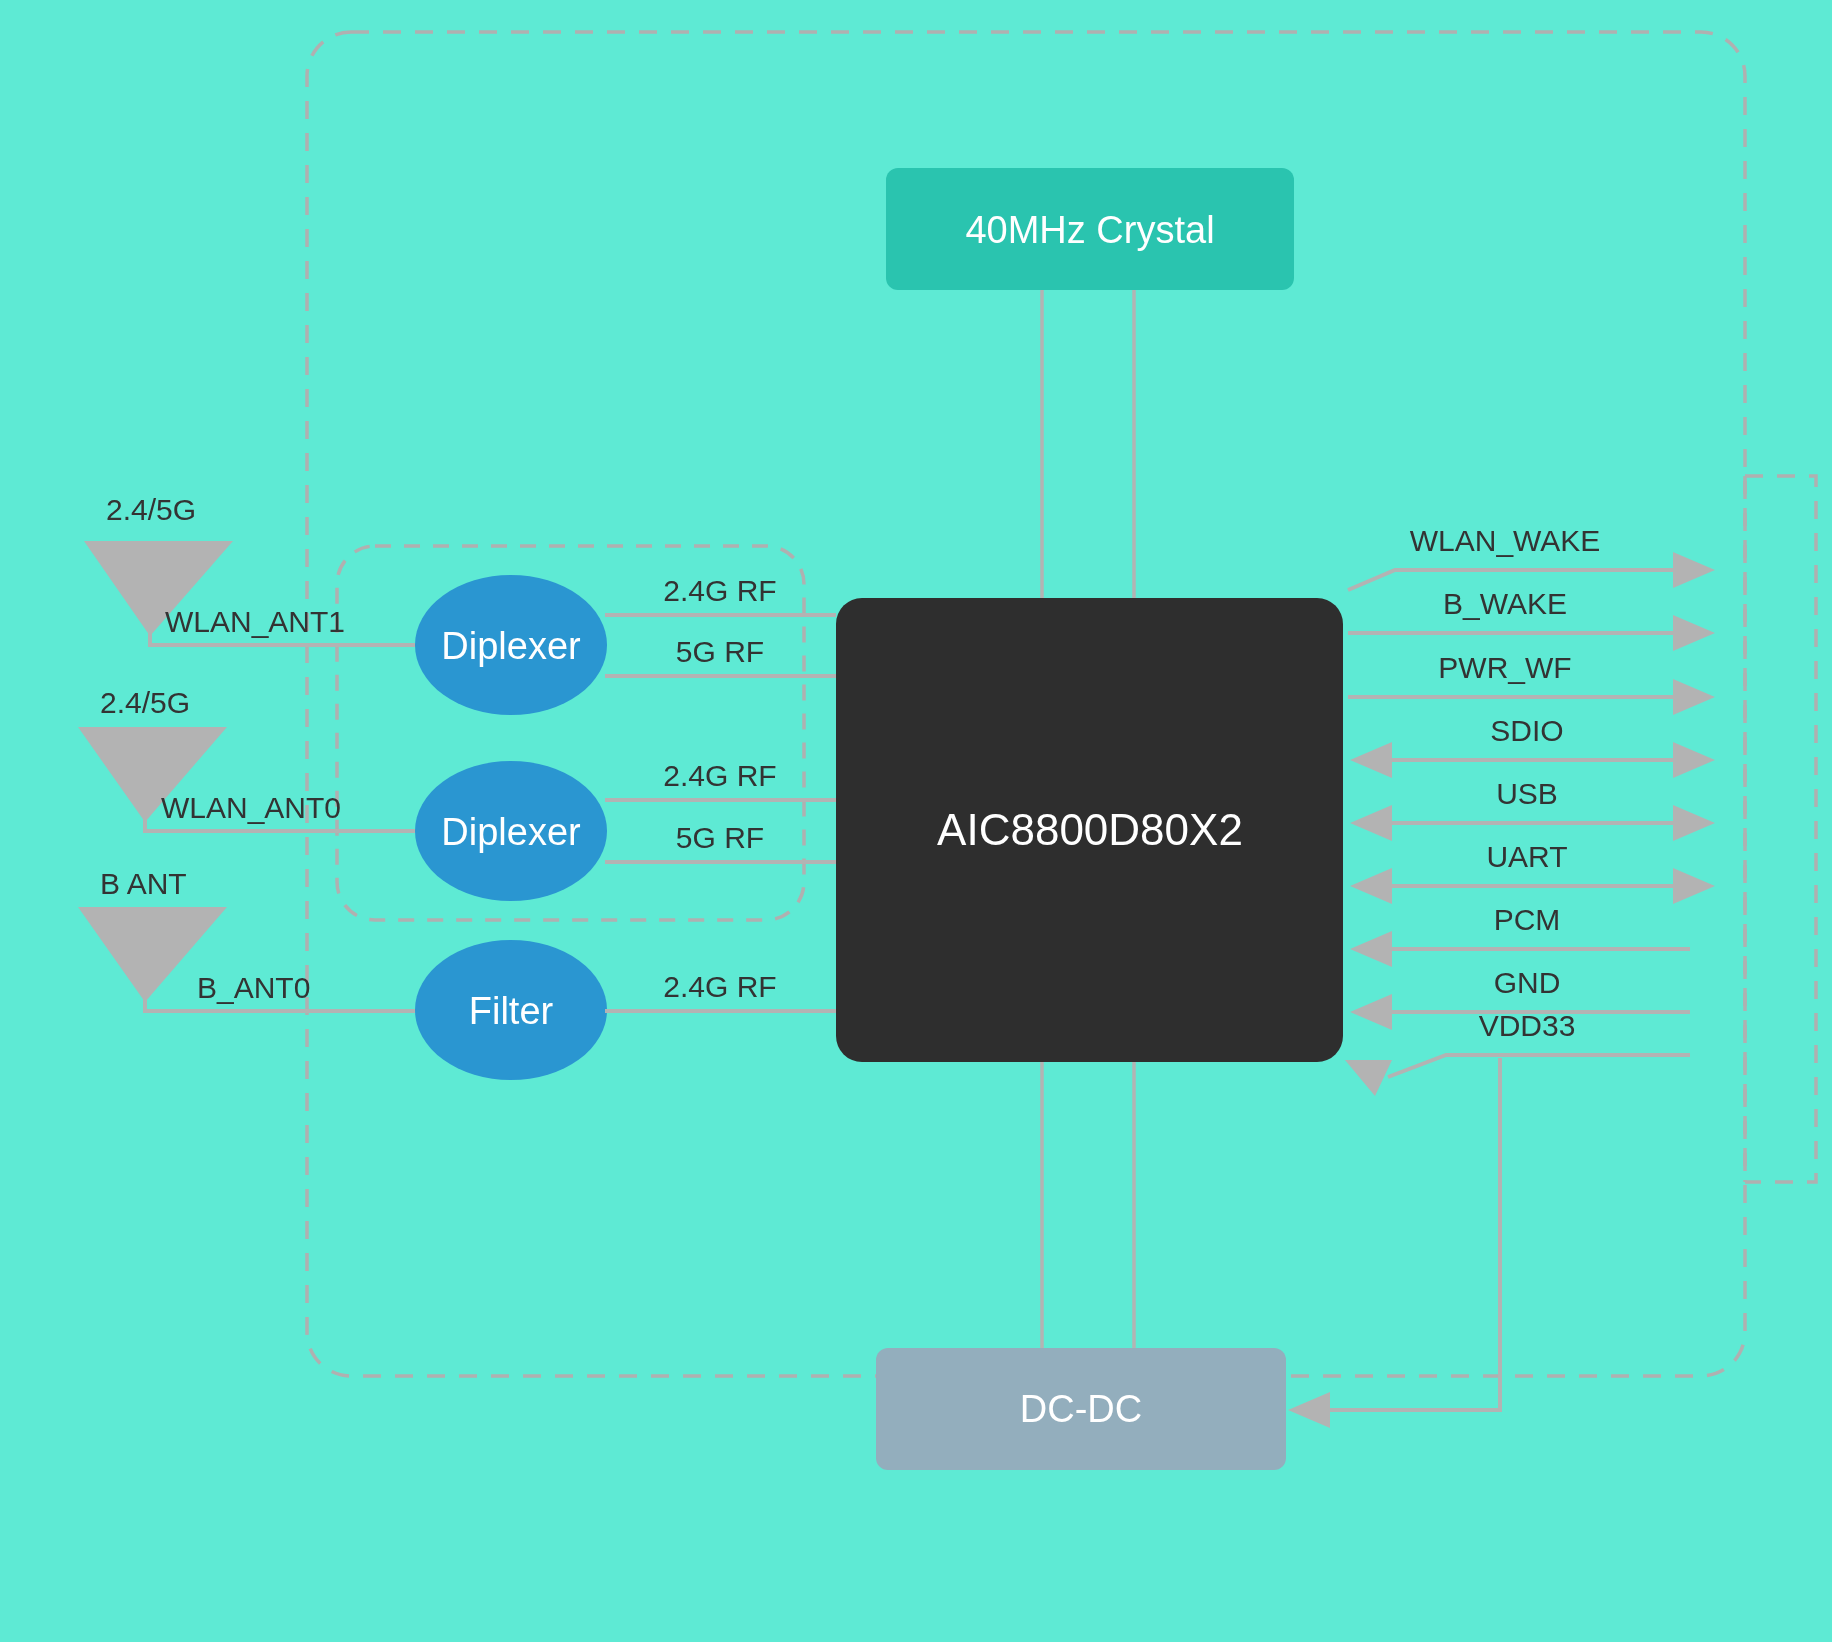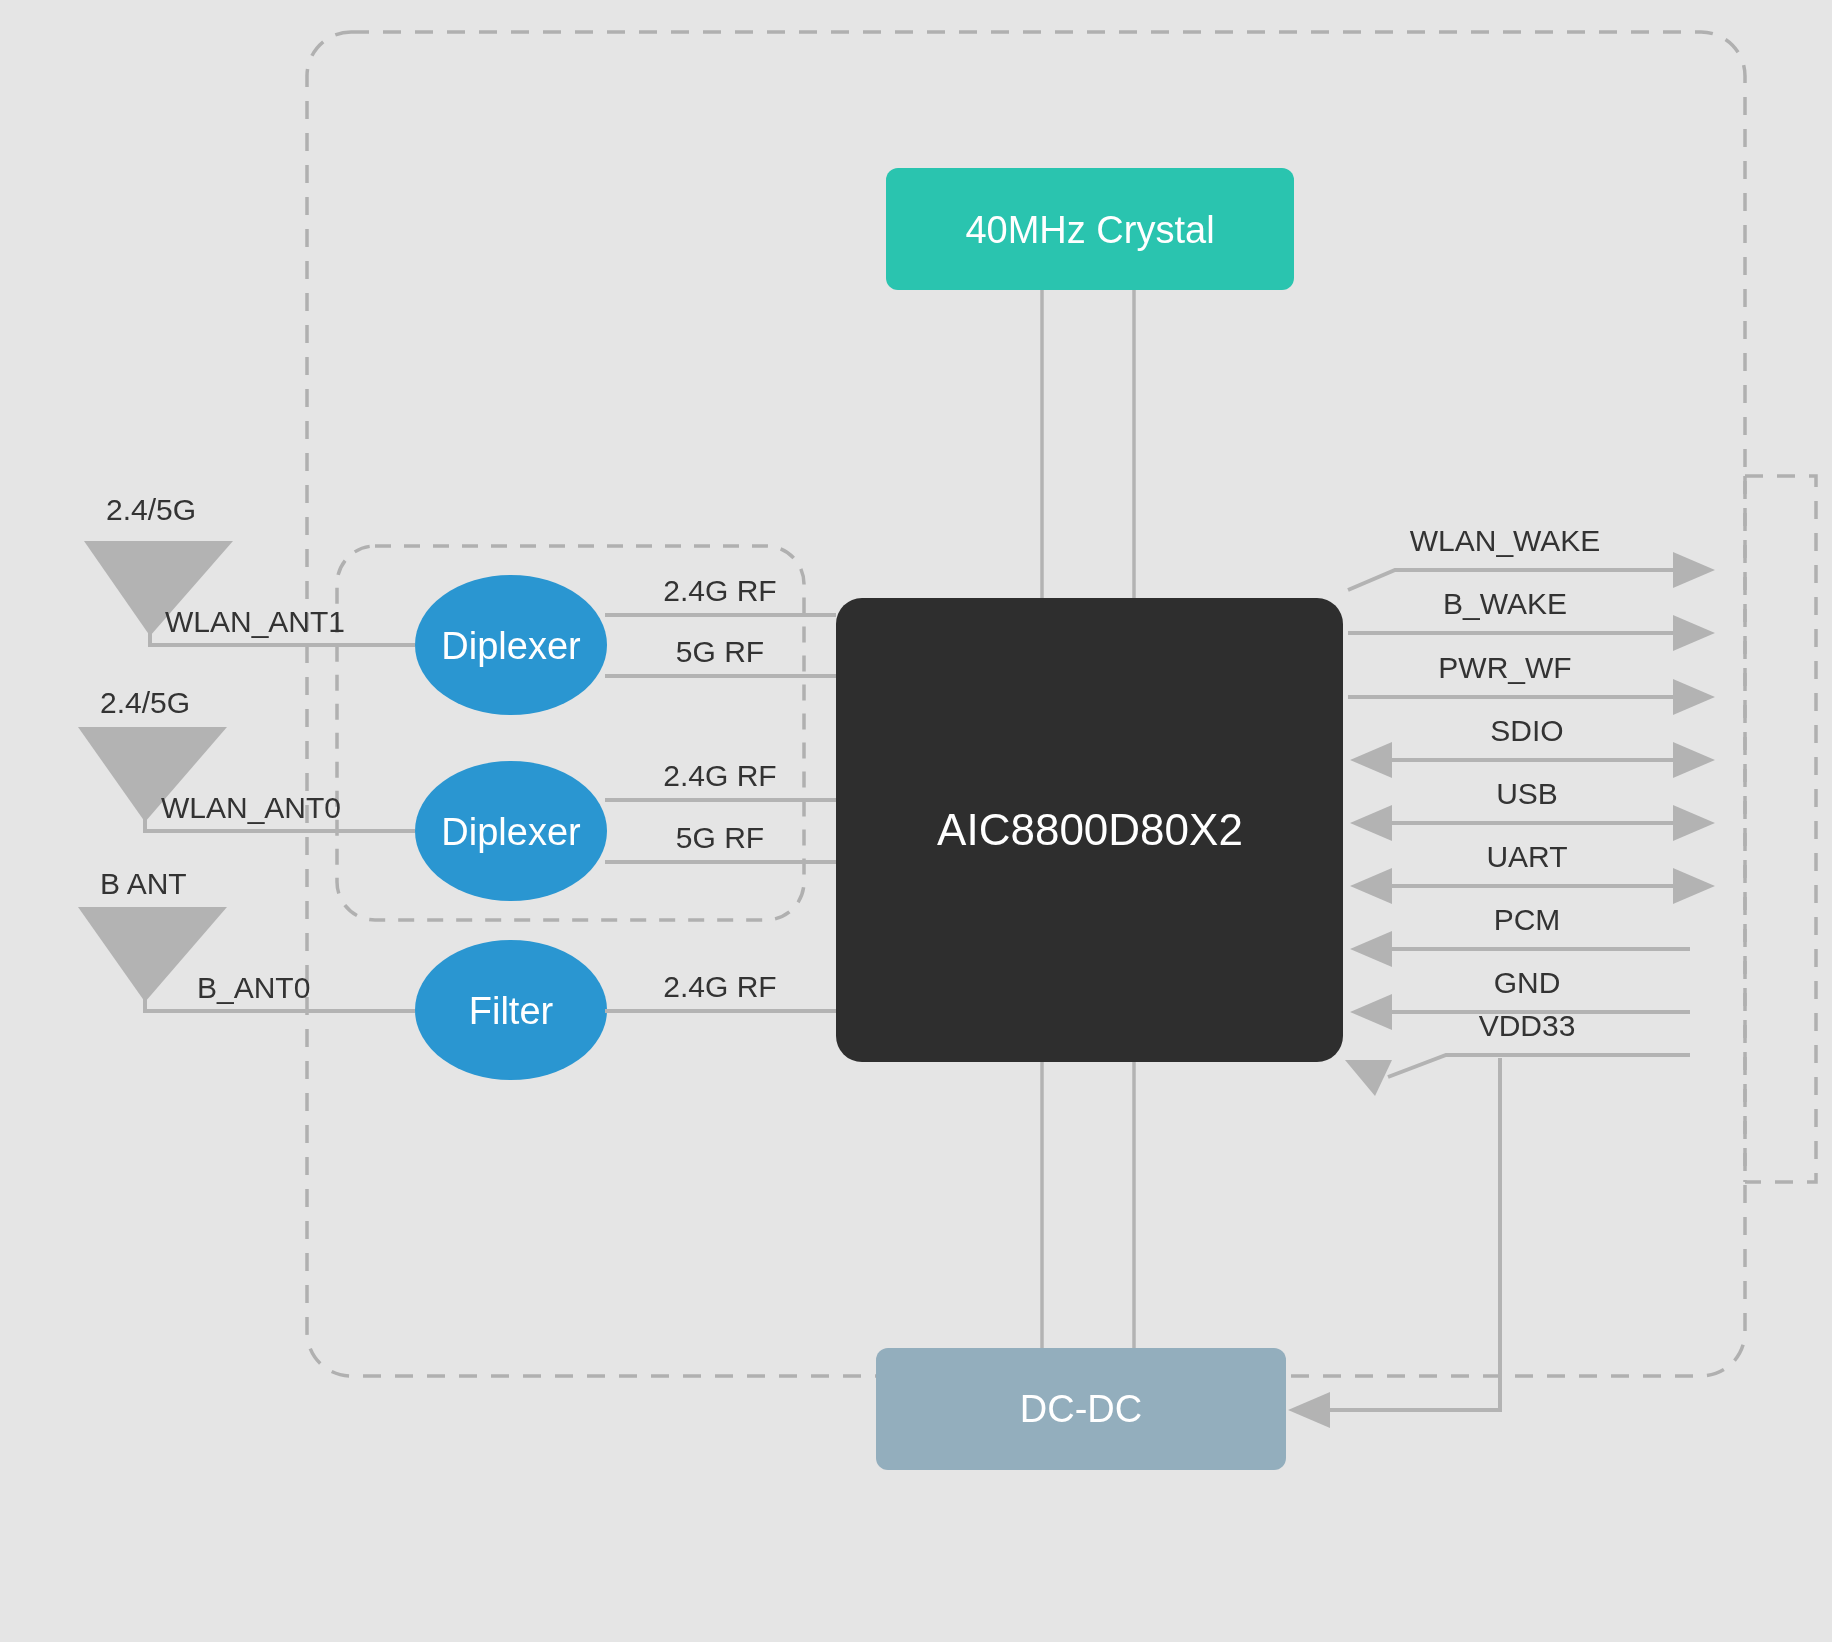--- a/index.html
+++ b/index.html
@@ -1,17 +1,17 @@
 <!DOCTYPE html>
 <html><head>
 <meta charset="utf-8">
 <style>
   html,body{margin:0;padding:0;background:#ffffff;}
   body{font-family:"Liberation Sans","DejaVu Sans",sans-serif;}
-  #stage{position:relative;width:1832px;height:1642px;background:#e5e5e5;overflow:hidden;}
+  #stage{position:relative;width:1832px;height:1642px;background:#5eead4;overflow:hidden;}
   svg#diagram{position:absolute;left:0;top:0;width:1832px;height:1642px;display:block;}
   .lbl{font-family:"Liberation Sans","DejaVu Sans",sans-serif;fill:#333333;}
   .lbl-md{font-size:30px;}
   .lbl-white{fill:#ffffff;}
   .blk-title{font-size:38px;}
   .chip-title{font-size:44px;}
   .wire{stroke:#b3b3b3;stroke-width:4;fill:none;}
   .wire-thin{stroke:#b3b3b3;stroke-width:3.5;fill:none;}
   .dash{stroke:#b0b0b0;stroke-width:3.5;fill:none;stroke-dasharray:18 14;}
   .dash-inner{stroke:#b0b0b0;stroke-width:3.5;fill:none;stroke-dasharray:16 13;}

